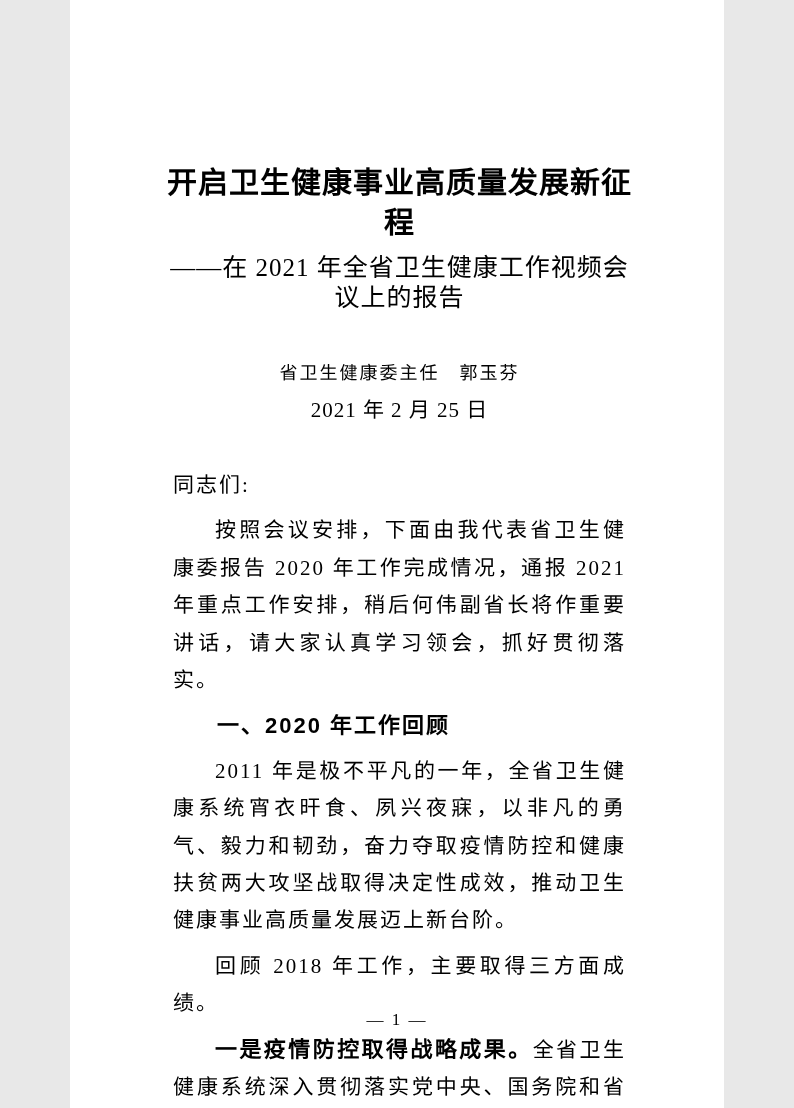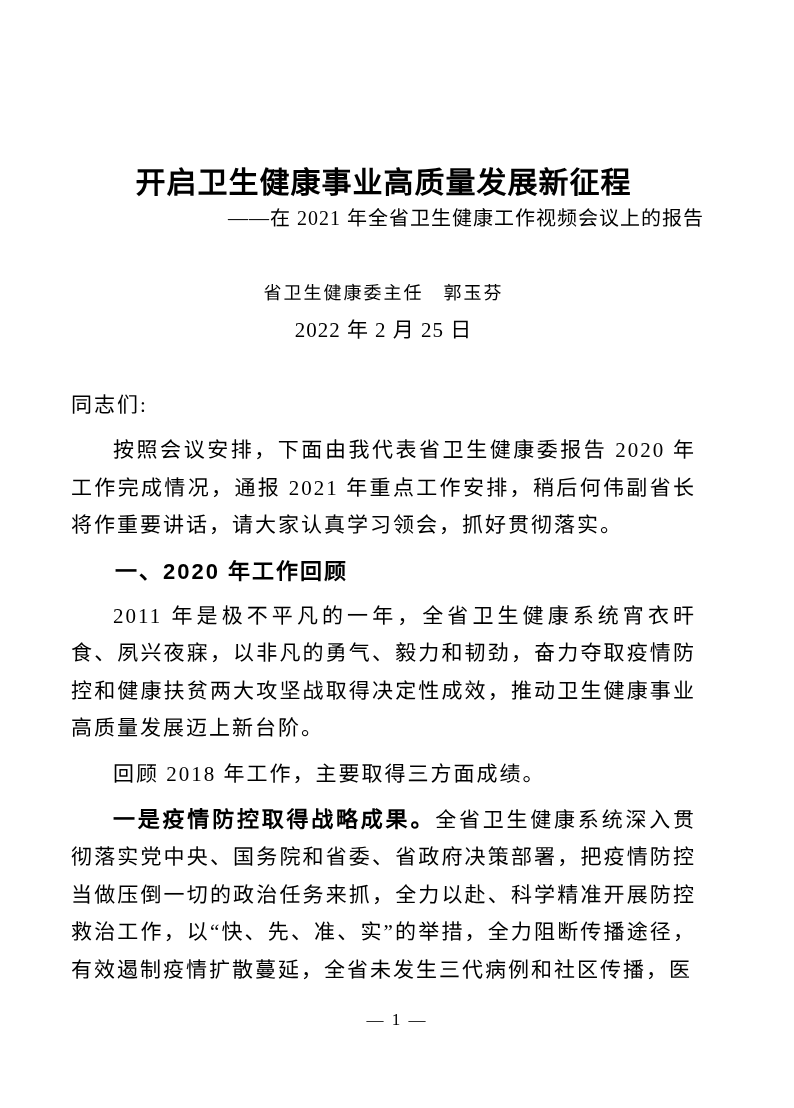--- a/index.html
+++ b/index.html
@@ -2,42 +2,43 @@
 <html lang="zh-CN"><head>
 <meta charset="utf-8">
 <style>
   html, body {
     margin: 0;
     padding: 0;
     background: #e8e8e8;
   }
   .page {
     position: relative;
-    width: 794px;
+    width: 654px;
     height: 1108px;
     margin: 0 auto;
     background: #ffffff;
     box-sizing: border-box;
-    padding: 0 90px 0 63px;
+    padding: 0 90px 0 95px;
     color: #000000;
     font-family: "Liberation Serif", "DejaVu Serif", serif;
     overflow: hidden;
   }
   .doc-title {
     margin: 163px 0 0 0;
     text-align: center;
     font-family: "Liberation Sans", "DejaVu Sans", sans-serif;
     font-weight: bold;
     font-size: 30px;
     line-height: 40px;
     letter-spacing: 1px;
   }
   .doc-subtitle {
-    text-align: right;
-    font-size: 20px;
+    margin-top: 10px;
+    text-align: center;
+    font-size: 25px;
     line-height: 30px;
     letter-spacing: 1px;
   }
   .author-line {
     margin-top: 42px;
     text-align: center;
     font-size: 18px;
     line-height: 37px;
     letter-spacing: 2px;
   }
@@ -89,21 +90,21 @@
 <div class="page">
 
   <h1 class="doc-title">
     <span>开启卫生健康事业高质量发展新征程</span><br>
   </h1>
 
   <div class="doc-subtitle">——在 2021 年全省卫生健康工作视频会议上的报告</div>
 
   <div class="author-line">省卫生健康委主任　郭玉芬</div>
 
-  <div class="date-line">2022 年 2 月 25 日</div>
+  <div class="date-line">2021 年 2 月 25 日</div>
 
   <div class="doc-body">
     <p class="salutation">同志们:</p>
     <p class="para">按照会议安排，下面由我代表省卫生健康委报告 2020 年工作完成情况，通报 2021 年重点工作安排，稍后何伟副省长将作重要讲话，请大家认真学习领会，抓好贯彻落实。</p>
     <p class="section-heading">一、2020 年工作回顾</p>
     <p class="para">2011 年是极不平凡的一年，全省卫生健康系统宵衣旰食、夙兴夜寐，以非凡的勇气、毅力和韧劲，奋力夺取疫情防控和健康扶贫两大攻坚战取得决定性成效，推动卫生健康事业高质量发展迈上新台阶。</p>
     <p class="para">回顾 2018 年工作，主要取得三方面成绩。</p>
     <p class="para"><span class="lead-bold">一是疫情防控取得战略成果。</span><span>全省卫生健康系统深入贯彻落实党中央、国务院和省委、省政府决策部署，把疫情防控当做压倒一切的政治任务来抓，全力以赴、科学精准开展防控救治工作，以“快、先、准、实”的举措，全力阻断传播途径，有效遏制疫情扩散蔓延，全省未发生三代病例和社区传播，医</span></p>
   </div>
 

